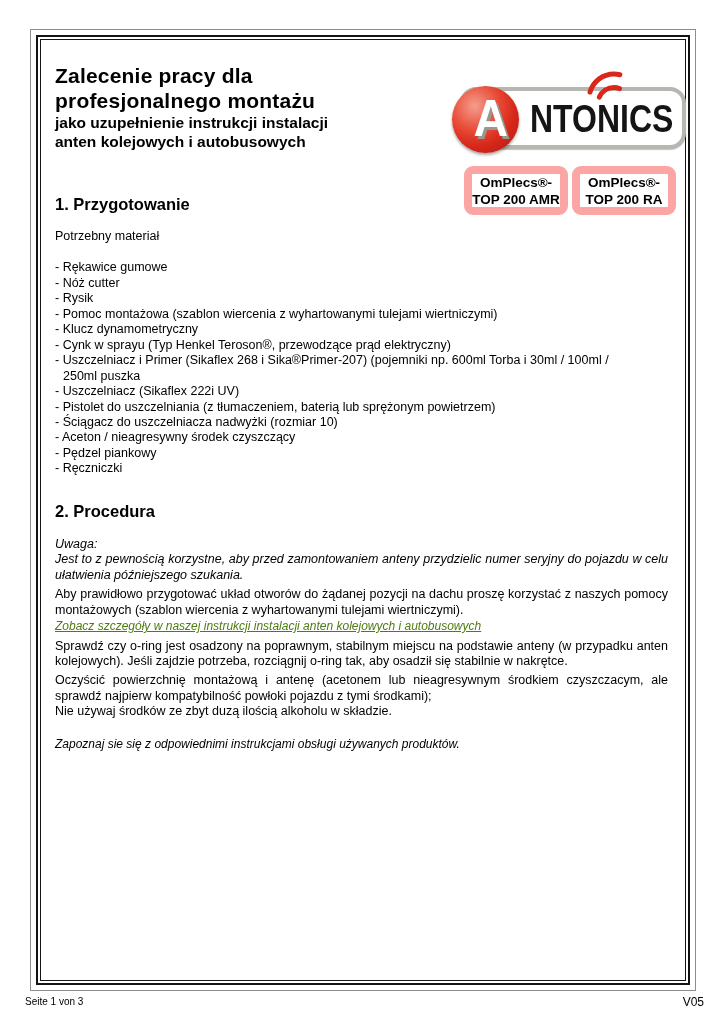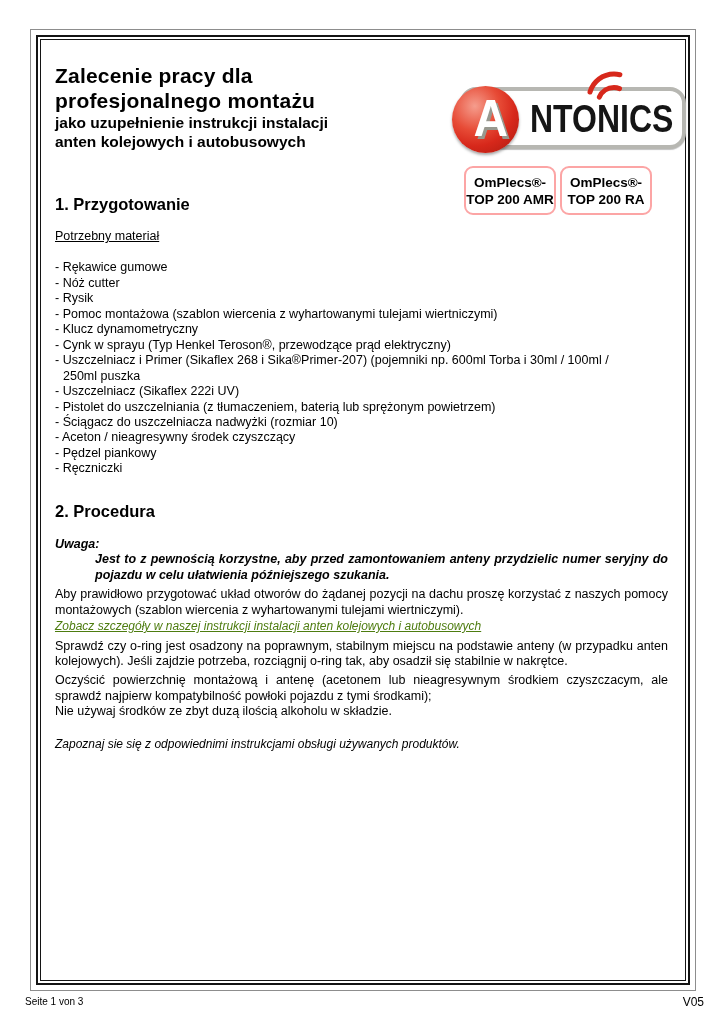--- a/index.html
+++ b/index.html
@@ -53,39 +53,39 @@
     position: absolute; left: 80px; top: 34px;
     font-size: 39px; font-weight: 800; color: #151515;
     transform: scaleX(.82); transform-origin: left center;
     line-height: 46px; letter-spacing: 0px;
     white-space: nowrap;
   }
   .logo-waves { position: absolute; left: 128px; top: 0px; }
 
   .badges { position: absolute; left: 464px; top: 166px; display: flex; gap: 4px; }
   .badge {
-    width: 92px; height: 49px;
-    border: 2px solid #fca5a5; border-radius: 9px;
+    width: 104px; height: 49px;
+    border: 8px solid #fca5a5; border-radius: 9px;
     background: #fff;
     display: flex; flex-direction: column; align-items: center; justify-content: center;
     font-size: 13.5px; font-weight: bold; line-height: 17px;
     text-align: center; white-space: nowrap;
   }
   
   .content {
     position: absolute; left: 55px; top: 194px; width: 613px;
     font-size: 12.5px; line-height: 15.45px;
   }
   .h-section { font-size: 16.5px; font-weight: bold; line-height: 20px; }
-  .intro { margin-top: 15px; text-decoration: underline; }
+  .intro { margin-top: 15px; }
   .material-list { margin-top: 16px; }
   .material-item { padding-left: 8px; text-indent: -8px; white-space: pre-line; }
   .h-section2 { margin-top: 24px; }
-  .note-block { margin-top: 16px; font-style: italic; font-weight: bold; }
-  .note-text { text-align: justify; margin-left: 40px; }
+  .note-block { margin-top: 16px; font-style: italic; }
+  .note-text { text-align: justify; }
   .para { margin-top: 4px; text-align: justify; white-space: pre-line; }
   .doc-link {
     display: inline-block; margin-top: 1px;
     font-style: italic; text-decoration: underline;
     font-size: 12px;
   }
   .closing-note { margin-top: 17px; font-style: italic; font-size: 12px; }
   
   .footer-left  { position: absolute; left: 25px;  top: 996px; font-size: 10px; line-height: 12px; }
   .footer-right { position: absolute; right: 20px; top: 996px; font-size: 12px; line-height: 12px; }

